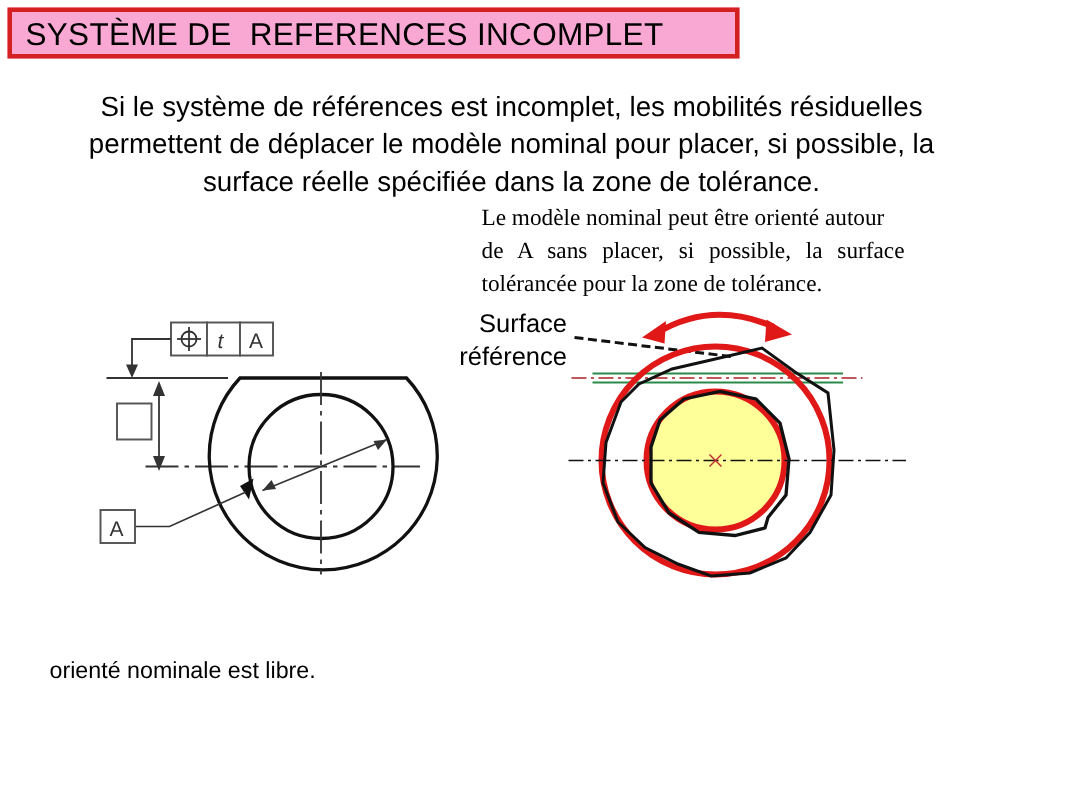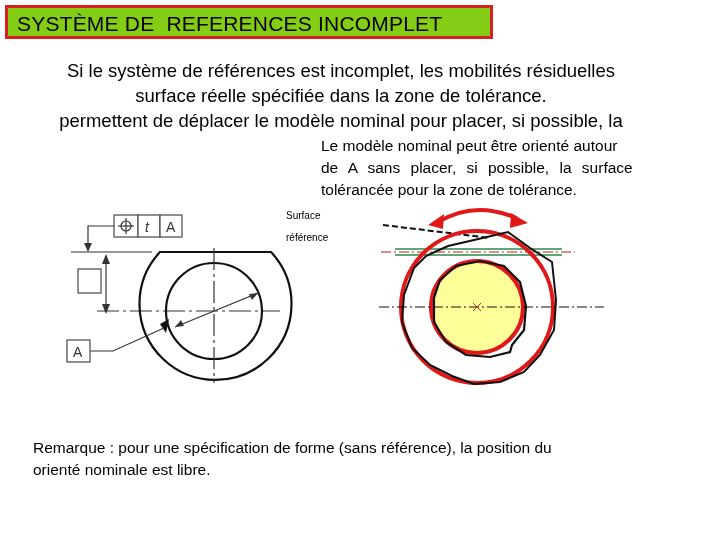--- a/index.html
+++ b/index.html
@@ -2,56 +2,56 @@
 <html><head>
 <meta charset="utf-8">
 <style>
   html, body { margin: 0; padding: 0; }
   body {
     width: 720px; height: 540px; background: #ffffff; position: relative; overflow: hidden;
     font-family: "Liberation Sans", sans-serif; color: #000;
   }
   .title-box {
     position: absolute; left: 5px; top: 5px; width: 488px; height: 34px;
-    background: #84cc16; border: 3px solid #d42020; box-sizing: border-box;
+    background: #f9a8d4; border: 3px solid #d42020; box-sizing: border-box;
   }
   .title-text {
     position: absolute; left: 9px; top: 4px; font-size: 21px; letter-spacing: 0.2px;
     white-space: pre;
   }
   .intro {
     position: absolute; left: 21px; top: 58px; width: 640px; font-size: 18.5px; line-height: 25px; text-align: center;
   }
   .intro div { white-space: nowrap; }
   .note-right {
     position: absolute; left: 321px; top: 135px; width: 345px; font-size: 15.5px; line-height: 22px;
-    text-align: justify; text-align-last: left;
+    text-align: justify; text-align-last: left; font-family: Liberation Serif, serif;
   }
   .note-right div { white-space: nowrap; }
   .surface-label {
-    position: absolute; left: 286px; top: 205px; width: 92px; 
-    font-size: 10px; line-height: 22px;
+    position: absolute; left: 286px; top: 205px; width: 92px; text-align: right;
+    font-size: 17px; line-height: 22px;
   }
   .remarque {
     position: absolute; left: 33px; top: 437px; width: 640px; font-size: 15.5px; line-height: 22px;
   }
   .remarque div { white-space: nowrap; }
   svg { position: absolute; left: 0; top: 0; }
 </style>
 </head>
 <body>
 
 <div class="title-box">
   <div class="title-text">SYSTÈME DE  REFERENCES INCOMPLET</div>
 </div>
 
 <div class="intro">
   <div>Si le système de références est incomplet, les mobilités résiduelles</div>
+  <div>permettent de déplacer le modèle nominal pour placer, si possible, la</div>
   <div>surface réelle spécifiée dans la zone de tolérance.</div>
-  <div>permettent de déplacer le modèle nominal pour placer, si possible, la</div>
 </div>
 
 <div class="note-right">
   <div>Le modèle nominal peut être orienté autour</div>
   <div style="word-spacing:6px">de A sans placer, si possible, la surface</div>
   <div>tolérancée pour la zone de tolérance.</div>
 </div>
 
 <div class="surface-label">
   <div>Surface</div>
@@ -126,15 +126,14 @@
 
   <line x1="379" y1="307" x2="604" y2="307" stroke="#111" stroke-width="1.1" stroke-dasharray="10,3,2,3"></line>
 
   <g stroke="#c03030" stroke-width="1">
     <line x1="473" y1="303" x2="481" y2="311"></line>
     <line x1="481" y1="303" x2="473" y2="311"></line>
   </g>
 </svg>
 
 <div class="remarque">
-  <div>Remarque : pour une spécification de forme (sans référence), la position du</div>
   <div>orienté nominale est libre.</div>
 </div>
 
 </body></html>

